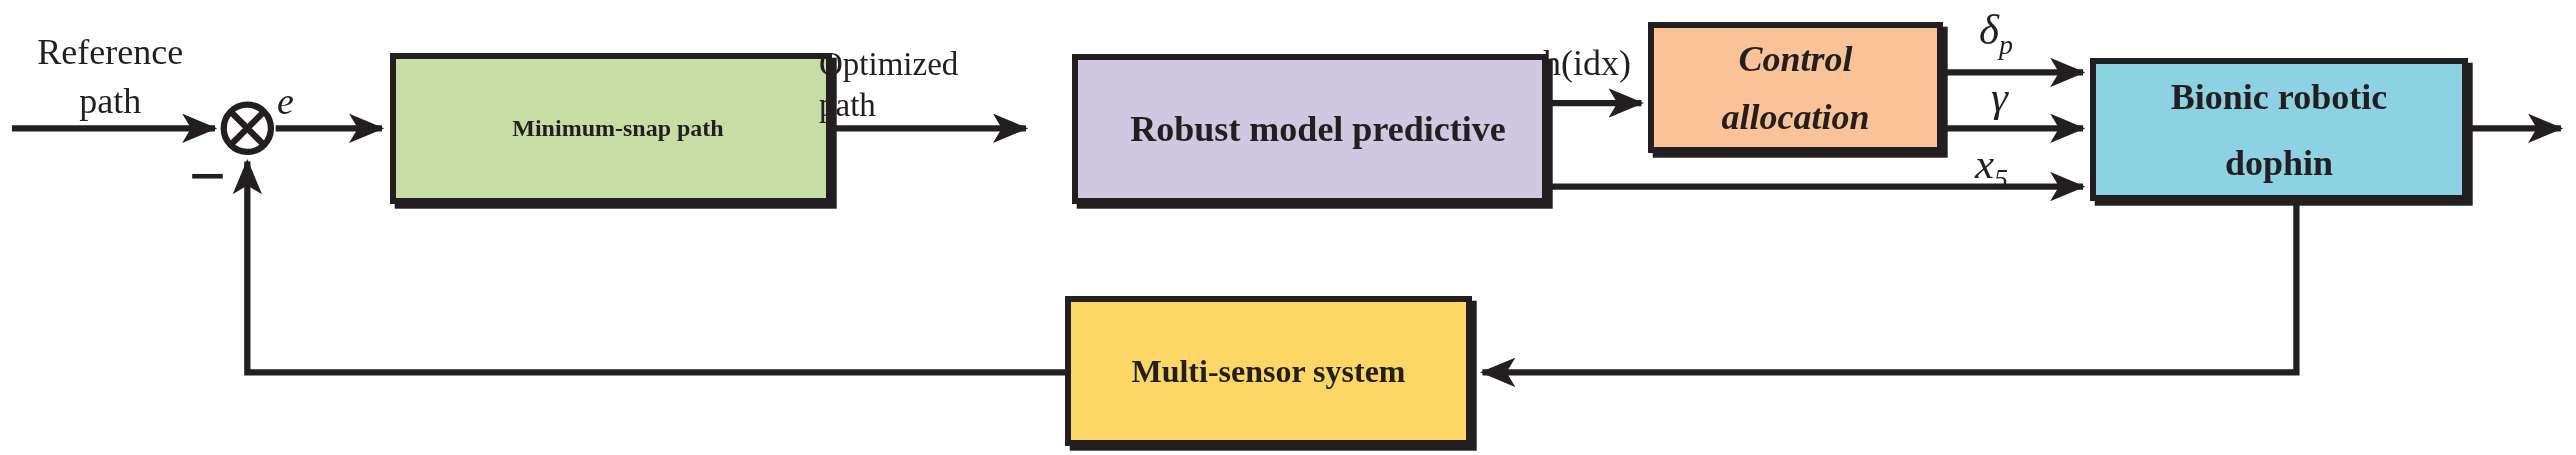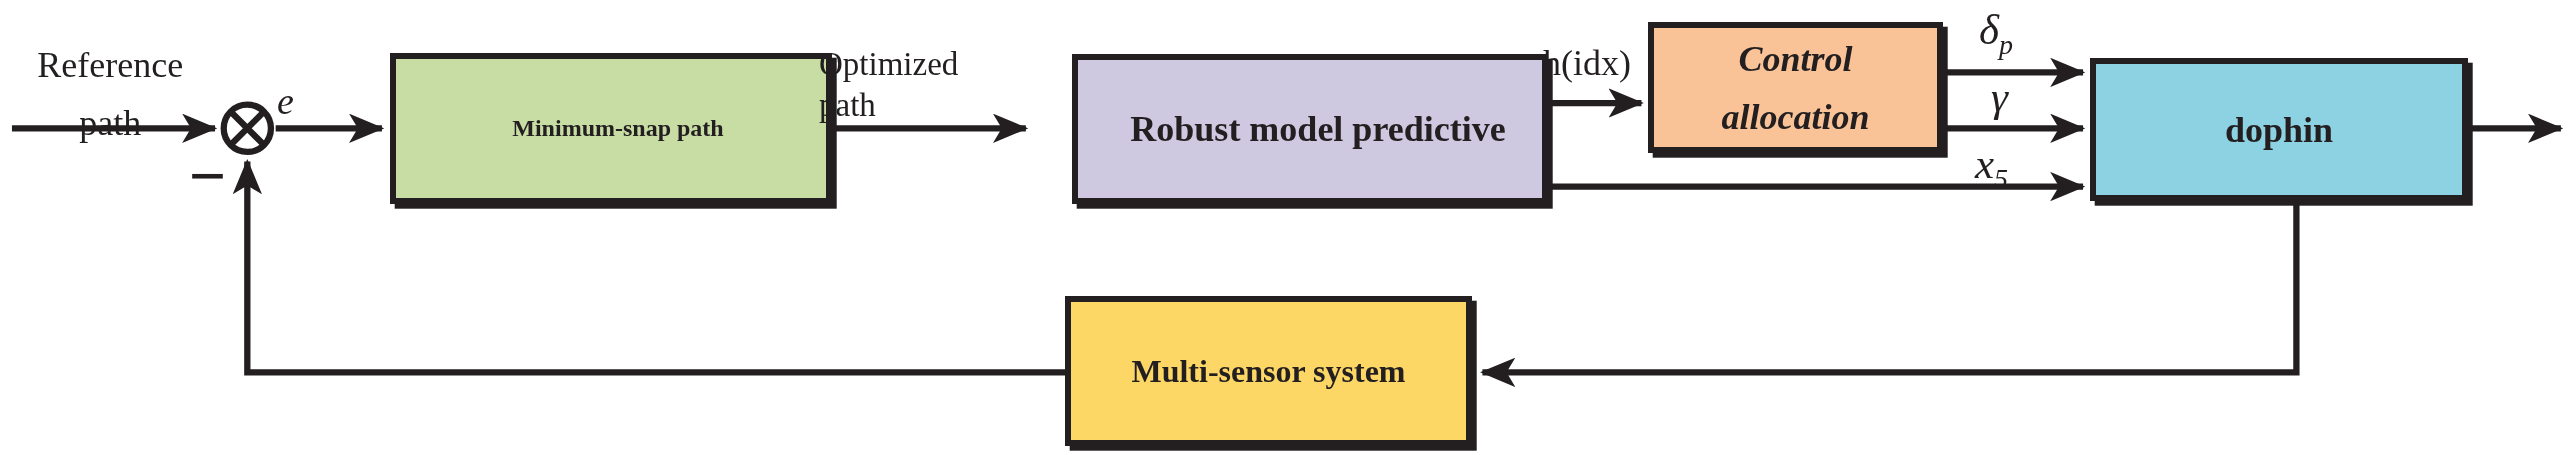--- a/index.html
+++ b/index.html
@@ -26,21 +26,21 @@
     font-weight:bold;
     color:#231f20;
   }
   .box span{display:block;}
   #box-optimizer { left:390px;  top:53px;  width:442px; height:151px; font-size:24px; line-height:71px;padding-left:14px; }
   #box-controller{ left:1072px; top:54px;  width:476px; height:150px; font-size:36px; line-height:71px;padding-left:16px; }
   #box-allocation{ left:1648px; top:22px;  width:295px; height:131px; font-size:36px; line-height:58px; }
   #box-dolphin   { left:2090px; top:58px;  width:378px; height:143px; font-size:36px; line-height:66px; }
   #box-sensor    { left:1065px; top:296px; width:407px; height:150px; font-size:32px; line-height:47px; }
   .lbl{position:absolute;color:#231f20;}
-  #lbl-reference { left:11.8px;   top:36px;  width:197px; text-align:center; font-size:36px; line-height:58px; }
+  #lbl-reference { left:11.8px;   top:28px;  width:197px; text-align:center; font-size:36px; line-height:49px; }
   #lbl-minus     { left:176px;  top:143px; width:63px;  text-align:center; font-size:66px; font-weight:bold; line-height:66px; }
   #lbl-error     { left:277px;  top:79px; font-size:38px; font-style:italic; }
   #lbl-optimized { left:819px; top:44px;  width:197px; text-align:left; font-size:33px; line-height:41px; }
   #lbl-hidx      { left:1516px; top:42px;  width:142px; text-align:center; font-size:36px; }
   #lbl-delta     { left:1979px; top:4.7px;   font-size:43px; font-style:italic; }
   #lbl-gamma     { left:1991px; top:72px;  font-size:43px; font-style:italic; }
   #lbl-x5        { left:1975px; top:139px; font-size:43px; font-style:italic; }
   .sub{font-size:28px;font-style:italic;vertical-align:-9.5px;}
 </style>
 </head>
@@ -81,20 +81,21 @@
   <div class="box" id="box-controller" style="background-color: rgb(207, 200, 225);">
     <span>Robust model predictive</span>
   </div>
 
   <div class="box" id="box-allocation" style="background-color: rgb(249, 195, 151); font-style: italic;">
     <span>Control</span>
     <span>allocation</span>
   </div>
 
   <div class="box" id="box-dolphin" style="background-color: rgb(141, 210, 226);">
+    <span>Bionic robotic</span>
     <span>dophin</span>
   </div>
 
   <div class="box" id="box-sensor" style="background-color: rgb(252, 215, 101);">
     <span>Multi-sensor system</span>
   </div>
 
   <div class="lbl" id="lbl-reference">
     <span>Reference</span>
     <span>path</span>

